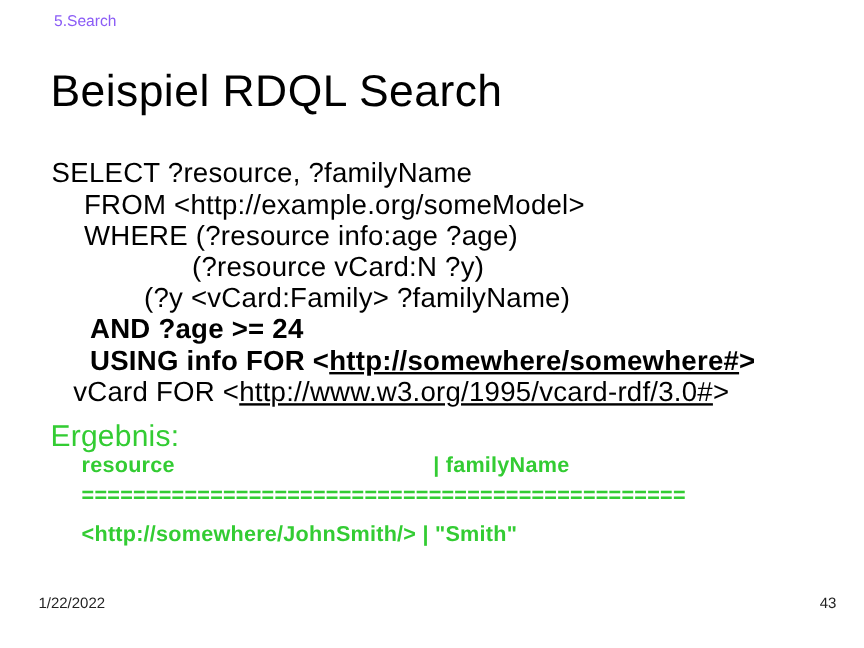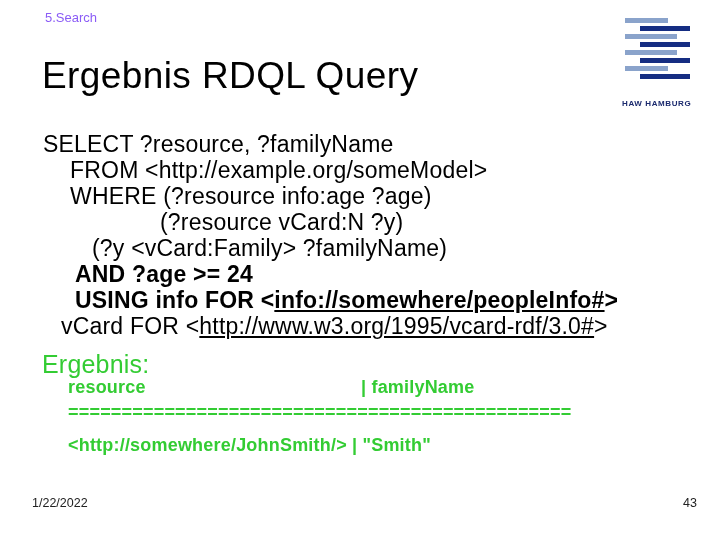--- a/index.html
+++ b/index.html
@@ -31,21 +31,21 @@
     letter-spacing: 0.6px; white-space: nowrap;
   }
   
   .query {
     position: absolute; left: 43px; top: 131px;
     font-size: 23px; line-height: 26px; letter-spacing: 0.2px;
     color: #000; white-space: nowrap;
   }
   .qline.i-a { margin-left: 27px; }
   .qline.i-b { margin-left: 117px; }
-  .qline.i-c { margin-left: 49px; }
+  .qline.i-c { margin-left: 77px; }
   .qline.i-d { margin-left: 32px; font-weight: bold; }
   .qline.i-e { margin-left: 18px; }
   .url { text-decoration: underline; }
   
   .ergebnis-heading {
     position: absolute; left: 42px; top: 350px;
     font-size: 25px; color: #33cc33; letter-spacing: 0.2px;
   }
   .green-bold {
     position: absolute;
@@ -65,42 +65,31 @@
   .footer-center { left: 0; width: 720px; text-align: center; }
   .footer-page { right: 23px; }
 </style>
 </head>
 <body>
 
 <div class="slide">
 
   <div class="section-label">5.Search</div>
 
-  <h1 class="title">Ergebnis RDQL Query</h1>
+  <h1 class="title">Beispiel RDQL Search</h1>
 
-  <div class="logo">
-    <div class="bar light" style="left:3px;  top:0;    width:43px;"></div>
-    <div class="bar dark" style="left:18px; top:8px;  width:50px;"></div>
-    <div class="bar light" style="left:3px;  top:16px; width:52px;"></div>
-    <div class="bar dark" style="left:18px; top:24px; width:50px;"></div>
-    <div class="bar light" style="left:3px;  top:32px; width:52px;"></div>
-    <div class="bar dark" style="left:18px; top:40px; width:50px;"></div>
-    <div class="bar light" style="left:3px;  top:48px; width:43px;"></div>
-    <div class="bar dark" style="left:18px; top:56px; width:50px;"></div>
-    <div class="logo-caption">HAW HAMBURG</div>
-  </div>
 
   <div class="query">
     <div class="qline">SELECT ?resource, ?familyName</div>
     <div class="qline i-a">FROM &lt;http://example.org/someModel&gt;</div>
     <div class="qline i-a">WHERE (?resource info:age ?age)</div>
     <div class="qline i-b">(?resource vCard:N ?y)</div>
     <div class="qline i-c">(?y &lt;vCard:Family&gt; ?familyName)</div>
     <div class="qline i-d">AND ?age &gt;= 24</div>
-    <div class="qline i-d"><span>USING info FOR &lt;</span><span class="url">info://somewhere/peopleInfo#</span><span>&gt;</span></div>
+    <div class="qline i-d"><span>USING info FOR &lt;</span><span class="url">http://somewhere/somewhere#</span><span>&gt;</span></div>
     <div class="qline i-e"><span>vCard FOR &lt;</span><span class="url">http://www.w3.org/1995/vcard-rdf/3.0#</span><span>&gt;</span></div>
   </div>
 
   <div class="ergebnis-heading">Ergebnis:</div>
 
   <div class="green-bold result-header-left">resource</div>
   <div class="green-bold result-header-right">| familyName</div>
   <div class="green-bold result-sep">===============================================</div>
   <div class="green-bold result-row">&lt;http://somewhere/JohnSmith/&gt; | "Smith"</div>
 

